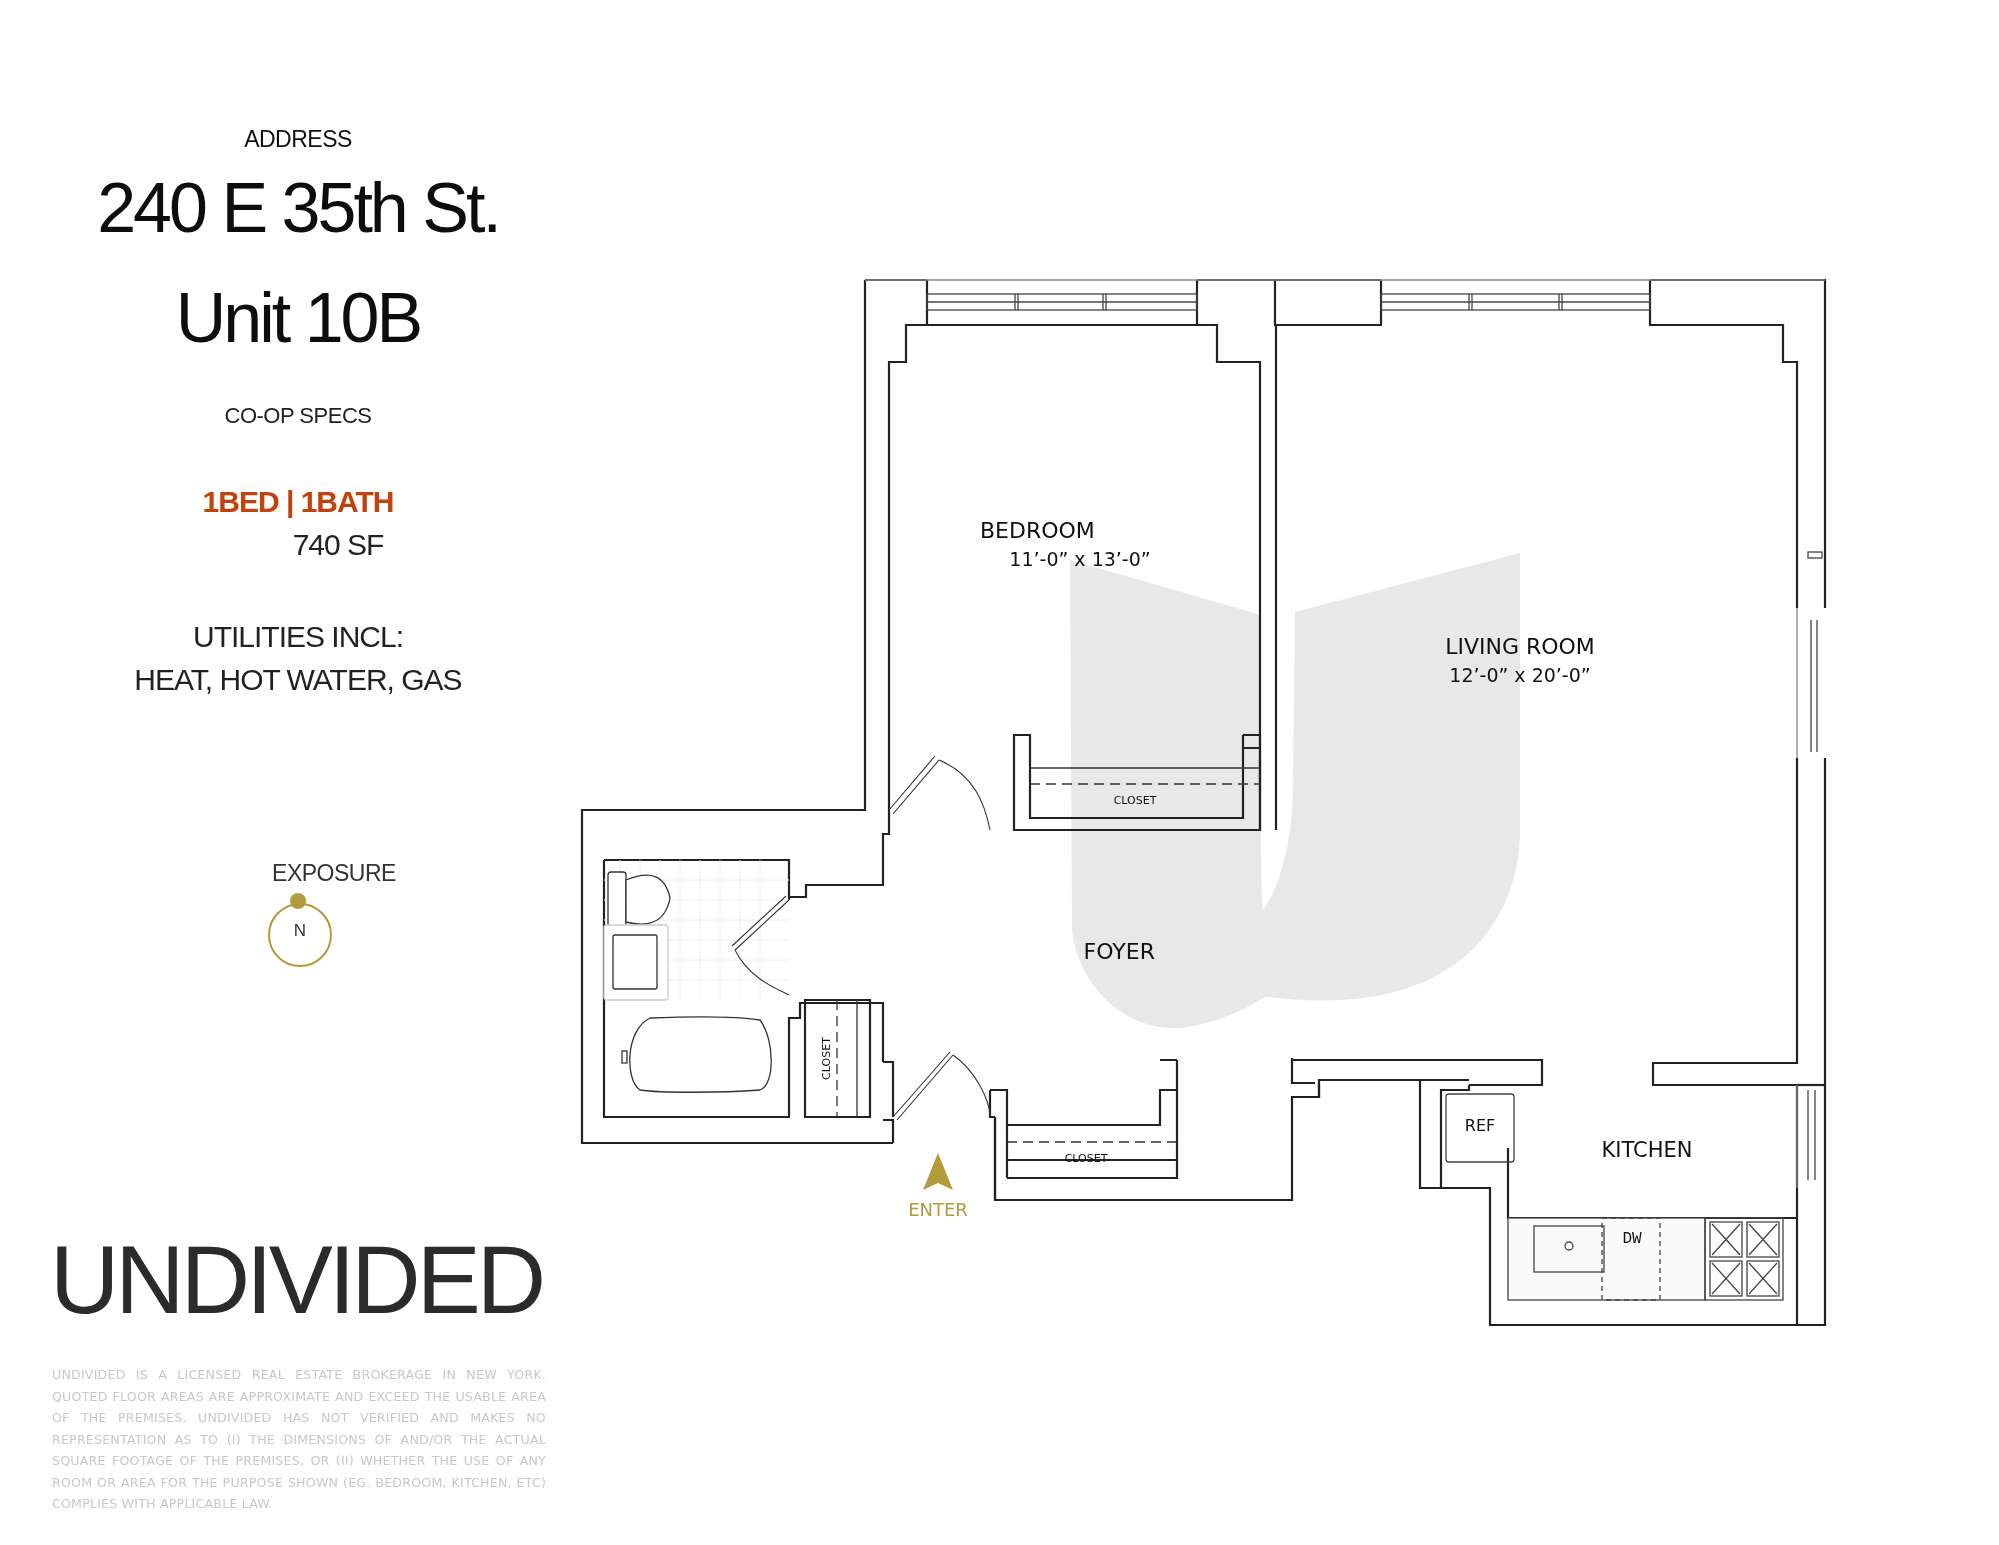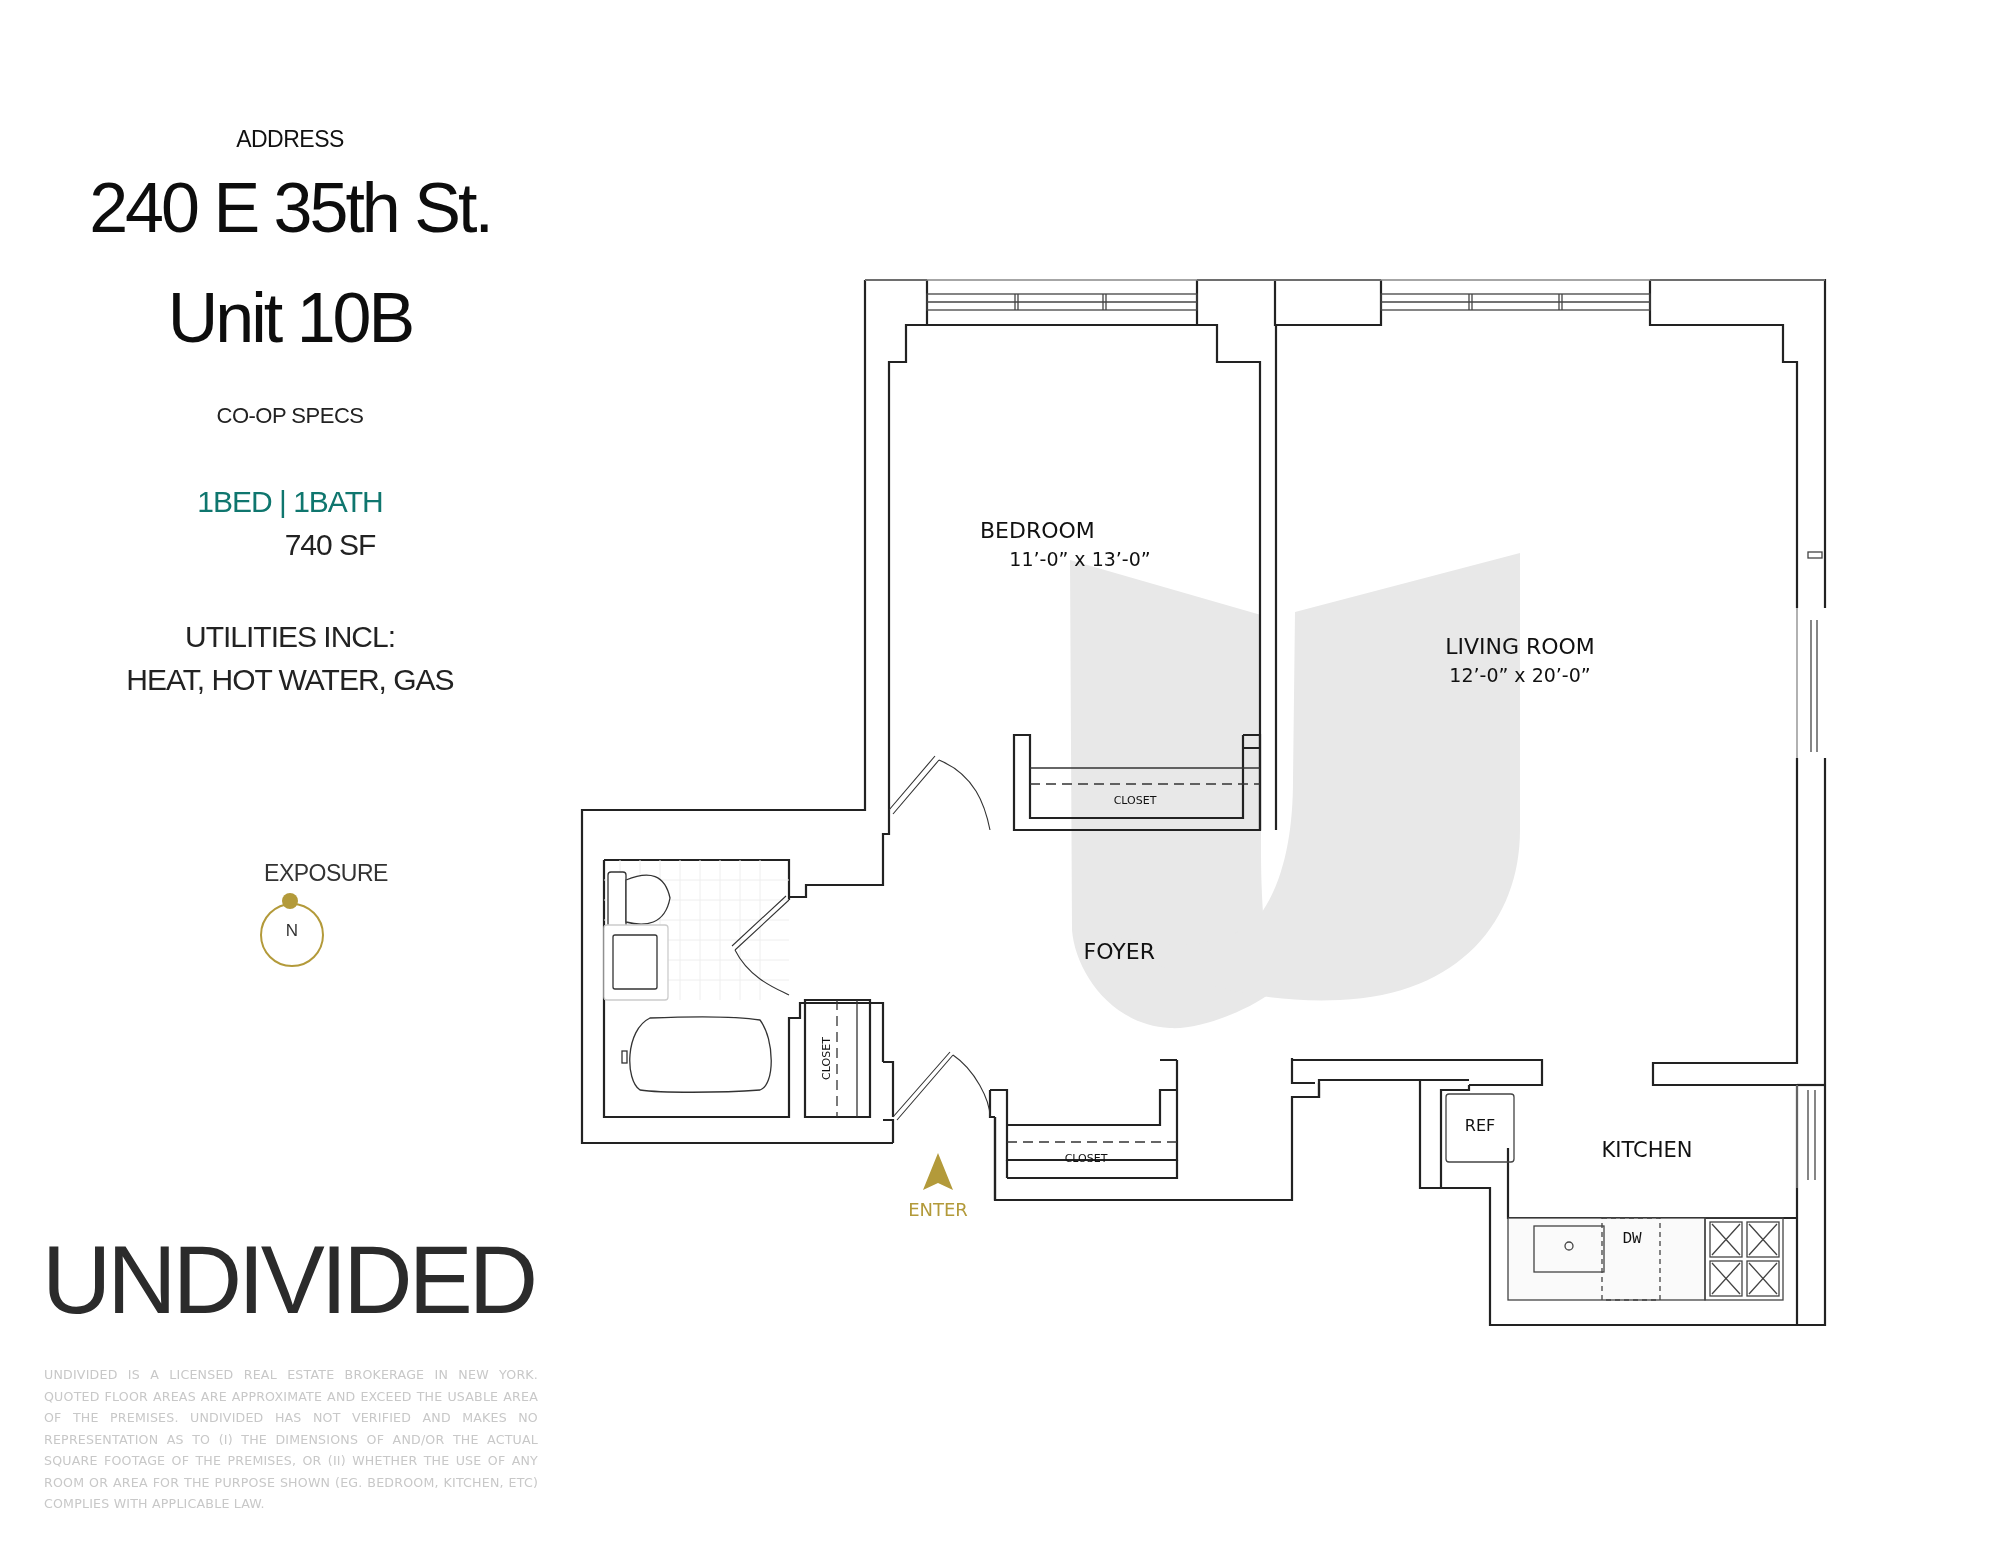--- a/index.html
+++ b/index.html
@@ -1,24 +1,24 @@
 <!DOCTYPE html>
 <html><head>
 <meta charset="utf-8">
 <style>
   html, body { margin:0; padding:0; background:#ffffff; }
   body { width:1999px; height:1545px; position:relative; overflow:hidden;
          font-family:"Liberation Sans", sans-serif; color:#111; }
-  .left { position:absolute; left:0; top:0; width:600px; height:1304px; }
+  .left { position:absolute; left:8px; top:0; width:600px; height:1304px; }
   .center { position:absolute; left:0; width:580px; text-align:center; }
   .addr-label { top:126px; font-size:23px; letter-spacing:-0.5px; color:#111; }
   .addr-line1 { top:168px; font-size:70px; letter-spacing:-3px; color:#0d0d0d; }
   .addr-line2 { top:278px; font-size:70px; letter-spacing:-3px; color:#0d0d0d; }
   .specs-label { top:403px; font-size:22px; letter-spacing:-0.5px; color:#222; }
-  .beds { top:485px; font-size:30px; letter-spacing:-1px; color:#0f766e; }
+  .beds { top:485px; font-size:30px; letter-spacing:-1px; color:#c2410c;font-weight:bold; }
   .sf { top:528px; font-size:30px; letter-spacing:-1px; color:#222;padding-left:40px; }
   .util1 { top:620px; font-size:30px; letter-spacing:-1px; color:#222; }
   .util2 { top:663px; font-size:30px; letter-spacing:-1px; color:#222; }
   .exposure-label { top:860px; font-size:23px; letter-spacing:-0.5px; color:#333;padding-left:36px; }
   .compass { position:absolute; left:260px; top:903px; width:60px; height:60px;
              border:2px solid #b39a3a; border-radius:50%; }
   .compass-dot { position:absolute; left:282px; top:893px; width:16px; height:16px;
                  background:#b39a3a; border-radius:50%; }
   .compass-n { position:absolute; left:260px; top:921px; width:64px; text-align:center;
                font-size:17px; color:#333; }

